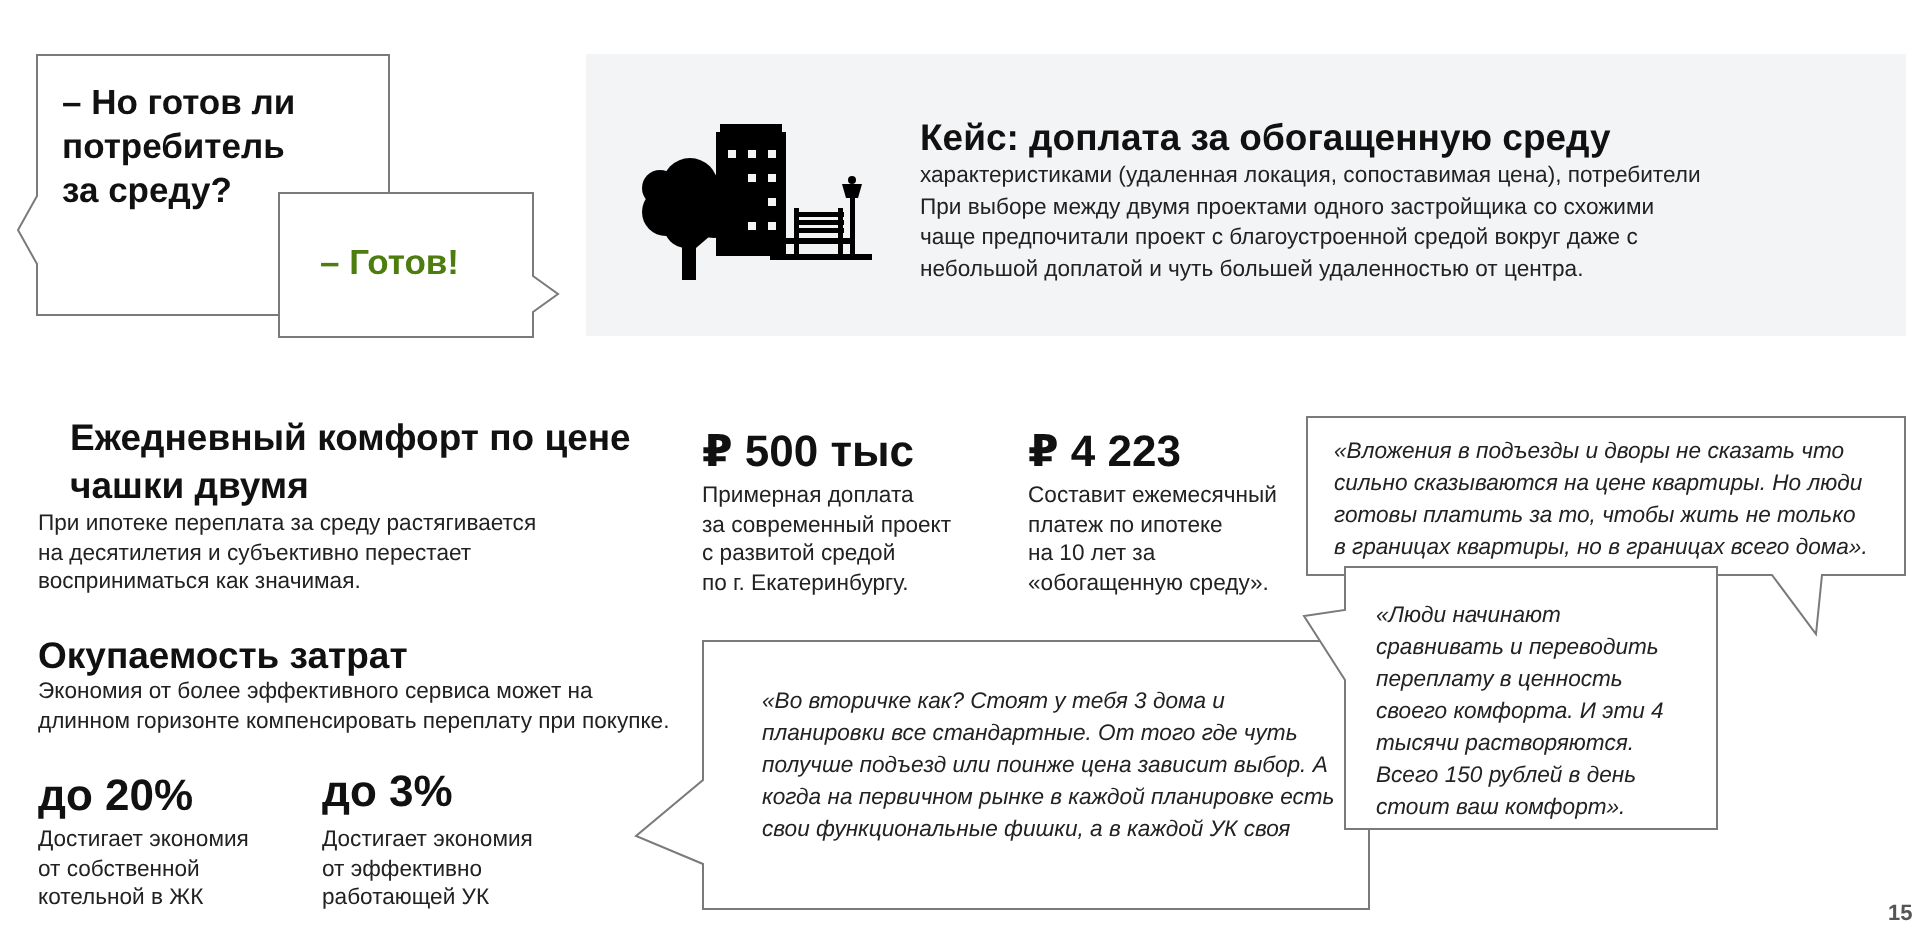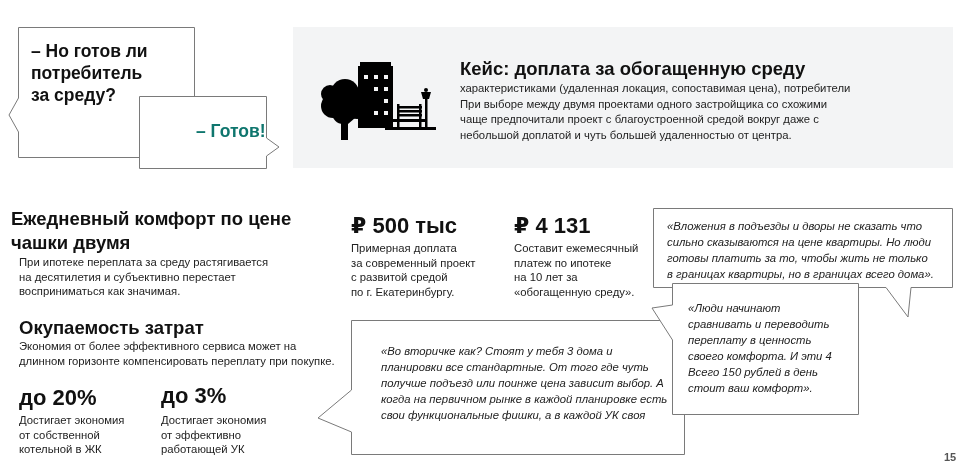--- a/index.html
+++ b/index.html
@@ -76,31 +76,31 @@
   <path d="M351.5 320.5 H684.5 V454.5 H351.5 V432 L318 418 L351.5 390 Z" fill="#ffffff" stroke="#7a7a7a" stroke-width="1"></path>
 
   <path d="M672.5 283.5 H858.5 V414.5 H672.5 V340 L652 308 L672.5 305 Z" fill="#ffffff" stroke="#7a7a7a" stroke-width="1"></path>
 </svg>
 
 <div class="abs bubble-q">
   <span class="line">– Но готов ли</span>
   <span class="line">потребитель</span>
   <span class="line">за среду?</span>
 </div>
-<div class="abs bubble-a" style="color:#0f766e;margin-left:36px;">– Готов!</div>
+<div class="abs bubble-a" style="color:#4d7c0f;">– Готов!</div>
 
 <div class="abs case-title">Кейс: доплата за обогащенную среду</div>
 <div class="abs case-text">
   <span class="line">характеристиками (удаленная локация, сопоставимая цена), потребители</span>
   <span class="line">При выборе между двумя проектами одного застройщика со схожими</span>
   <span class="line">чаще предпочитали проект с благоустроенной средой вокруг даже с</span>
   <span class="line">небольшой доплатой и чуть большей удаленностью от центра.</span>
 </div>
 
-<div class="abs h-big" style="left:11px; top:207px;">
+<div class="abs h-big" style="left:35px; top:207px;">
   <span class="line">Ежедневный комфорт по цене</span>
   <span class="line">чашки двумя</span>
 </div>
 <div class="abs p-small" style="left:19px; top:255px;">
   <span class="line">При ипотеке переплата за среду растягивается</span>
   <span class="line">на десятилетия и субъективно перестает</span>
   <span class="line">восприниматься как значимая.</span>
 </div>
 
 <div class="abs h-big" style="left:19px; top:316px;">Окупаемость затрат</div>
@@ -110,21 +110,21 @@
 </div>
 
 <div class="abs stat-big" style="left:351px; top:213px;">₽ 500 тыс</div>
 <div class="abs p-small" style="left:351px; top:241px;">
   <span class="line">Примерная доплата</span>
   <span class="line">за современный проект</span>
   <span class="line">с развитой средой</span>
   <span class="line">по г. Екатеринбургу.</span>
 </div>
 
-<div class="abs stat-big" style="left:514px; top:213px;">₽ 4 131</div>
+<div class="abs stat-big" style="left:514px; top:213px;">₽ 4 223</div>
 <div class="abs p-small" style="left:514px; top:241px;">
   <span class="line">Составит ежемесячный</span>
   <span class="line">платеж по ипотеке</span>
   <span class="line">на 10 лет за</span>
   <span class="line">«обогащенную среду».</span>
 </div>
 
 <div class="abs stat-big" style="left:19px; top:385px;">до 20%</div>
 <div class="abs p-small" style="left:19px; top:413px;">
   <span class="line">Достигает экономия</span>
@@ -152,17 +152,18 @@
   <span class="line">получше подъезд или поинже цена зависит выбор. А</span>
   <span class="line">когда на первичном рынке в каждой планировке есть</span>
   <span class="line">свои функциональные фишки, а в каждой УК своя</span>
 </div>
 
 <div class="abs quote" style="left:688px; top:300px;">
   <span class="line">«Люди начинают</span>
   <span class="line">сравнивать и переводить</span>
   <span class="line">переплату в ценность</span>
   <span class="line">своего комфорта. И эти 4</span>
+  <span class="line">тысячи растворяются.</span>
   <span class="line">Всего 150 рублей в день</span>
   <span class="line">стоит ваш комфорт».</span>
 </div>
 
 <div class="abs page-num">15</div>
 
 </body></html>

